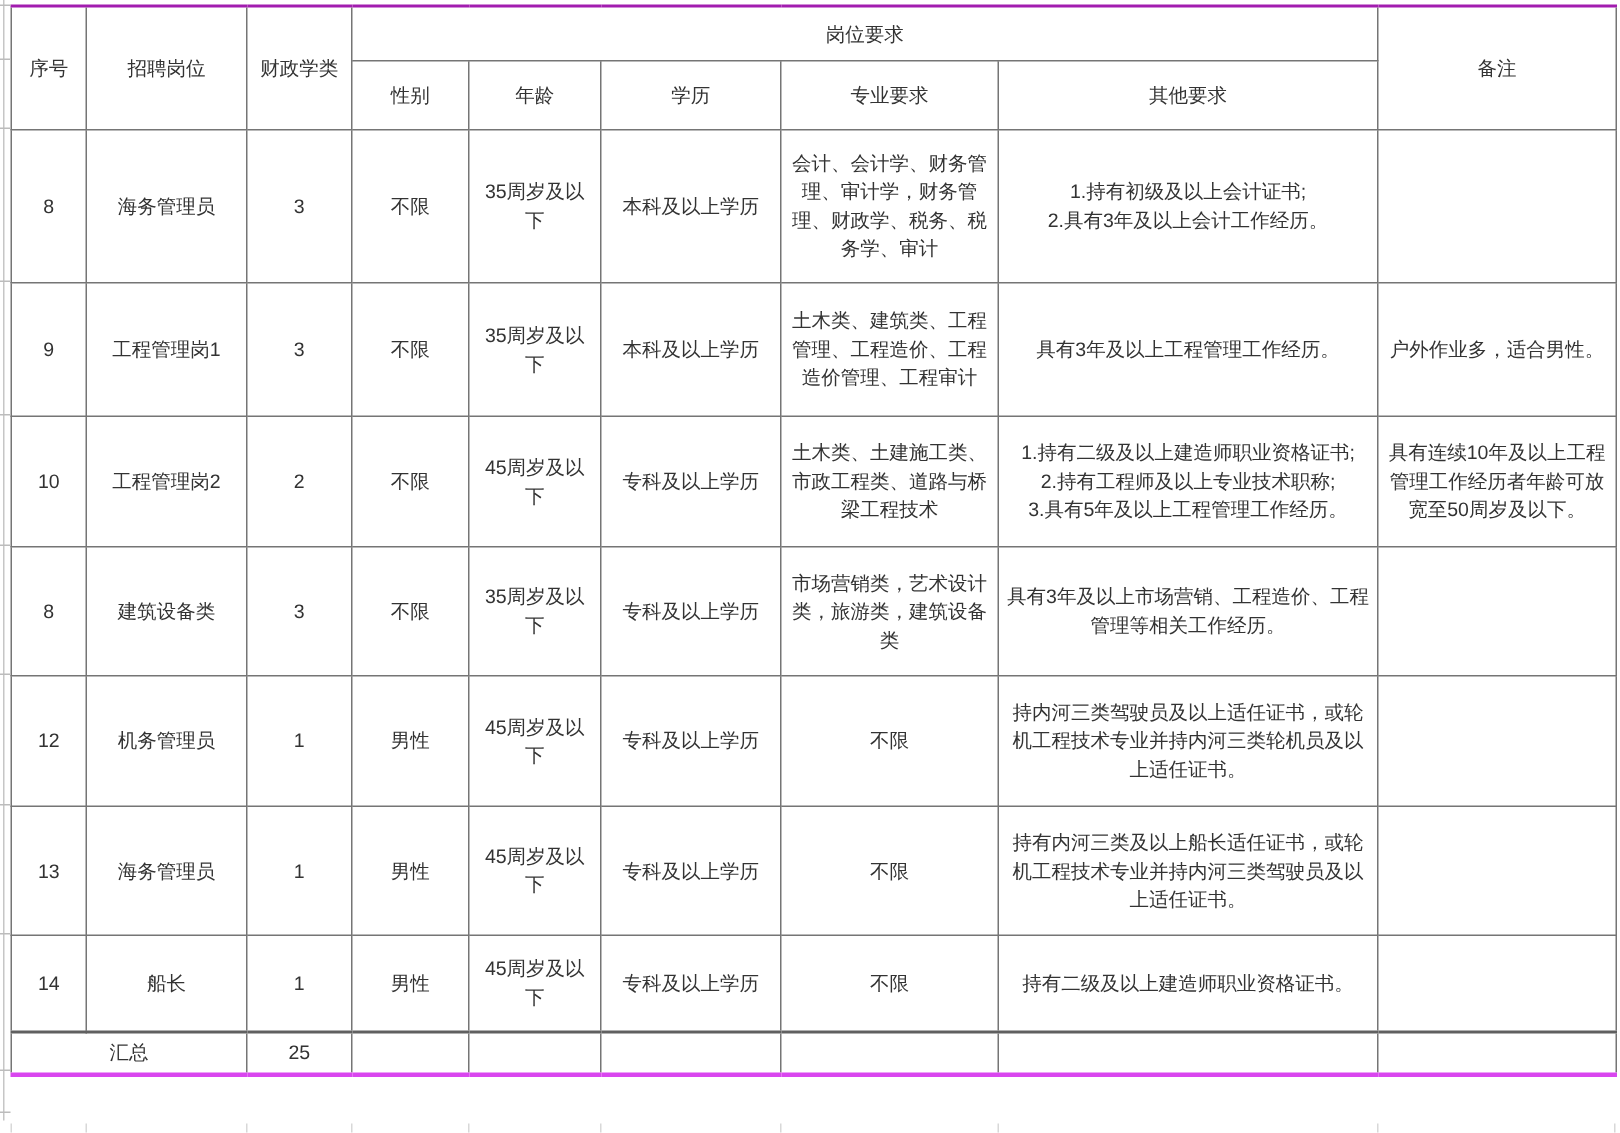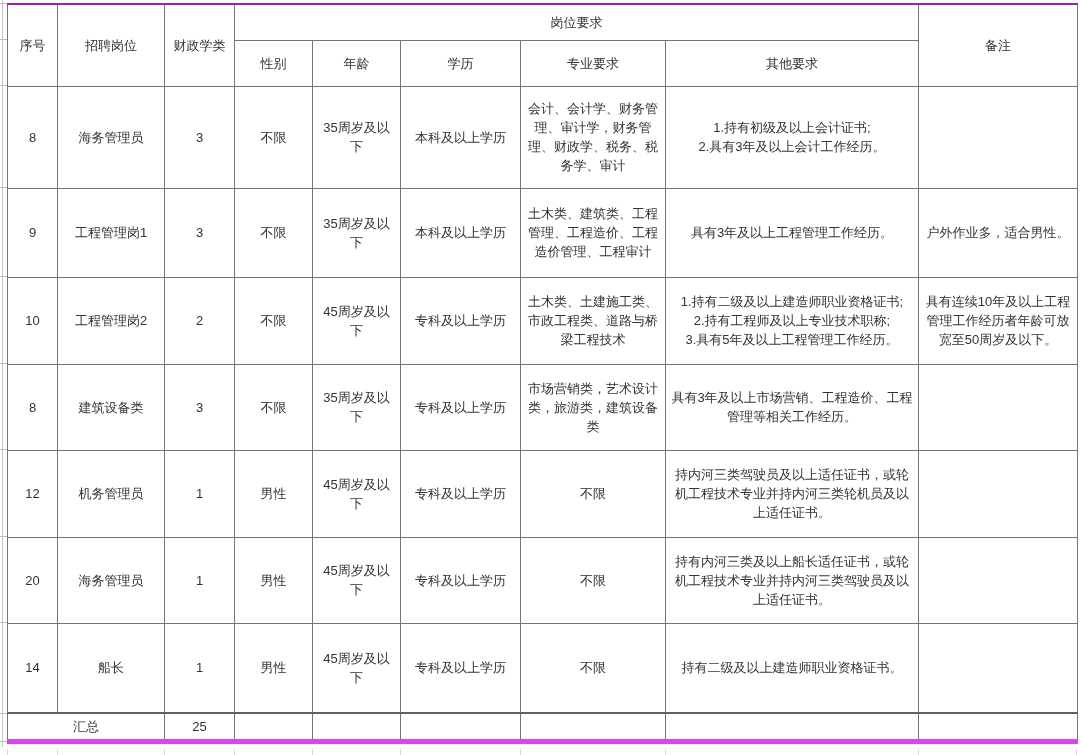--- a/index.html
+++ b/index.html
@@ -13,23 +13,23 @@
   }
   .recruit-table th,.recruit-table td{
     border:1px solid #757575;font-weight:normal;font-size:13px;
     text-align:center;vertical-align:middle;padding:2px 5px;line-height:19px;
     overflow:hidden;word-break:break-all;
   }
   .recruit-table thead tr:first-child th{border-top:2px solid #a21caf}
   .hrow1{height:36px}
   .hrow2{height:46px}
   .r0{height:102px}.r1{height:89px}.r2{height:87px}.r3{height:86px}
-  .r4{height:87px}.r5{height:86px}.r6{height:90px}
+  .r4{height:87px}.r5{height:86px}.r6{height:65px}
   .sum-row{height:28px}
-  .sum-row td{border-top:2px solid #606060;border-bottom:5px solid #d946ef}
+  .sum-row td{border-top:2px solid #606060;border-bottom:3px solid #d946ef}
   .cell-other{text-align:left;white-space:pre-line;padding:2px 7px}
   .cell-note{text-align:left;padding:2px 5px}
   .edge-v{position:absolute;left:2px;top:0;width:1px;height:747px;background:#c6c6c6}
   .stub{position:absolute;left:0;width:7px;height:1px;background:#bcbcbc}
   .ghost{position:absolute;top:749px;height:6px;width:1px;background:#d8d8d8}
 </style>
 </head>
 <body>
 
 <div class="edge-v"></div>
@@ -115,21 +115,21 @@
       <td>机务管理员</td>
       <td>1</td>
       <td>男性</td>
       <td>45周岁及以下</td>
       <td>专科及以上学历</td>
       <td>不限</td>
       <td class="cell-other">持内河三类驾驶员及以上适任证书，或轮机工程技术专业并持内河三类轮机员及以上适任证书。</td>
       <td class="cell-note"></td>
     </tr>
     <tr class="r5">
-      <td>20</td>
+      <td>13</td>
       <td>海务管理员</td>
       <td>1</td>
       <td>男性</td>
       <td>45周岁及以下</td>
       <td>专科及以上学历</td>
       <td>不限</td>
       <td class="cell-other">持有内河三类及以上船长适任证书，或轮机工程技术专业并持内河三类驾驶员及以上适任证书。</td>
       <td class="cell-note"></td>
     </tr>
     <tr class="r6">

